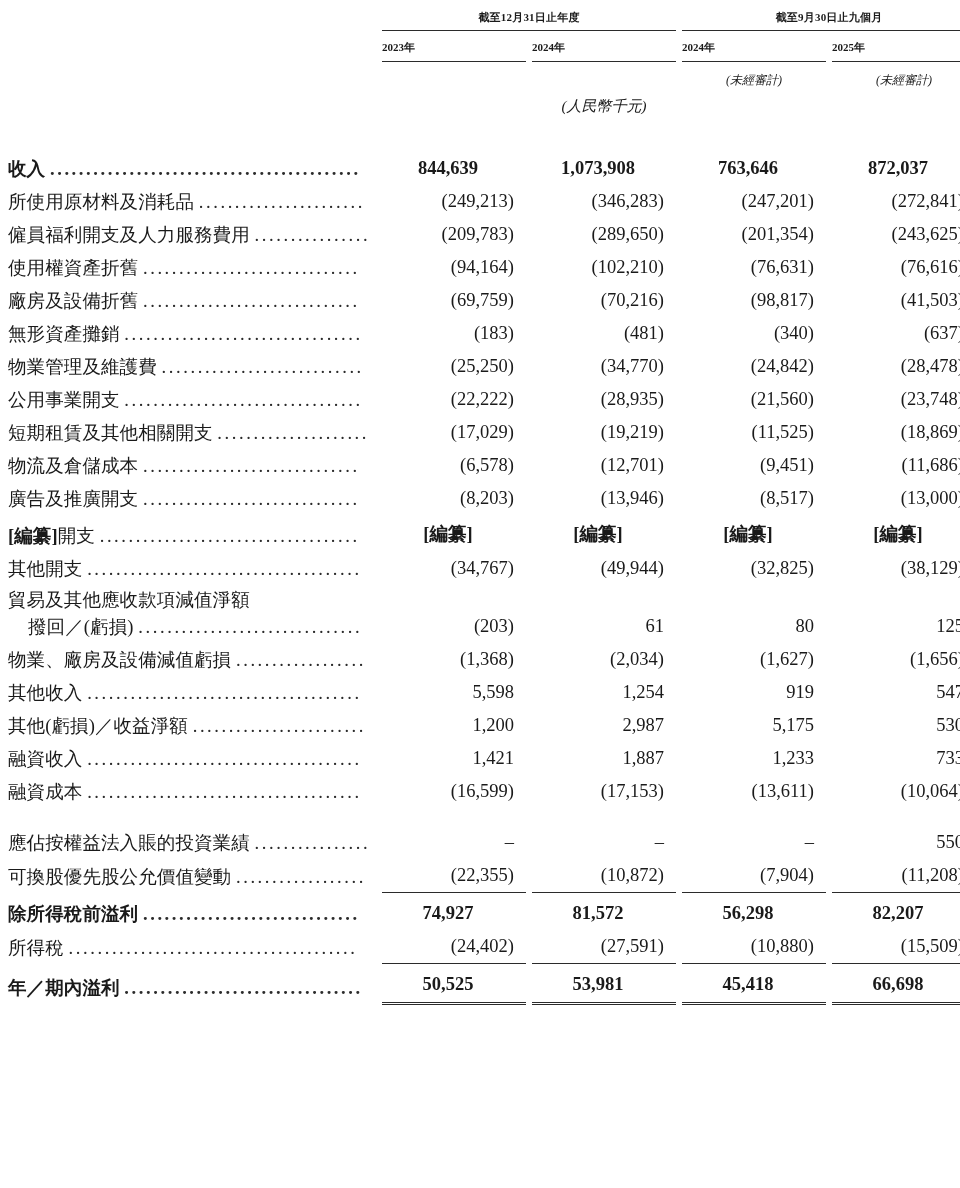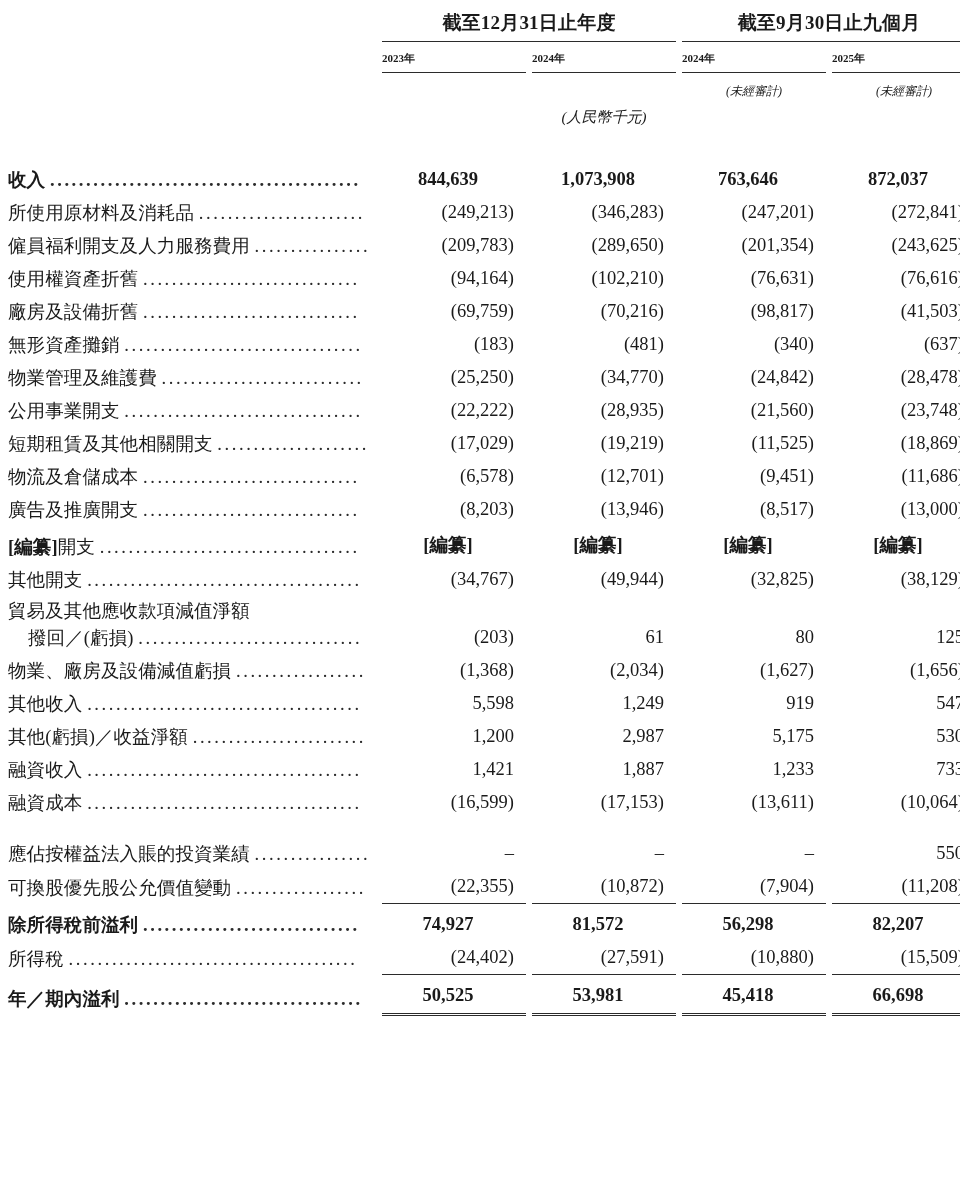--- a/index.html
+++ b/index.html
@@ -31,21 +31,21 @@
   }
 
   col.c-label { width: 382px; }
   col.c-num   { width: 144px; }
   col.c-gap   { width: 6px; }
 
   
   .hdr-group {
     text-align: center;
     font-weight: bold;
-    font-size: 19px;
+    font-size: 11px;
     padding: 10px 0 3px 0;
     letter-spacing: .2px;
     white-space: nowrap;
   }
   .hdr-group .rule-under {
     display: block;
     height: 1px;
     background: #2b2b2b;
     margin-top: 5px;
   }
@@ -358,21 +358,21 @@
           <td class="num">(2,034)</td>
           <td class="gapcell"></td>
           <td class="num">(1,627)</td>
           <td class="gapcell"></td>
           <td class="num">(1,656)</td>
         </tr>
         <tr>
           <td class="label"><span>其他收入</span><span>&nbsp;</span><span class="lead" style="width: 290px;">......................................</span></td>
           <td class="num">5,598</td>
           <td class="gapcell"></td>
-          <td class="num">1,249</td>
+          <td class="num">1,254</td>
           <td class="gapcell"></td>
           <td class="num">919</td>
           <td class="gapcell"></td>
           <td class="num">547</td>
         </tr>
         <tr>
           <td class="label"><span>其他(虧損)／收益淨額</span><span>&nbsp;</span><span class="lead" style="width: 185.172px;">........................</span></td>
           <td class="num">1,200</td>
           <td class="gapcell"></td>
           <td class="num">2,987</td>

